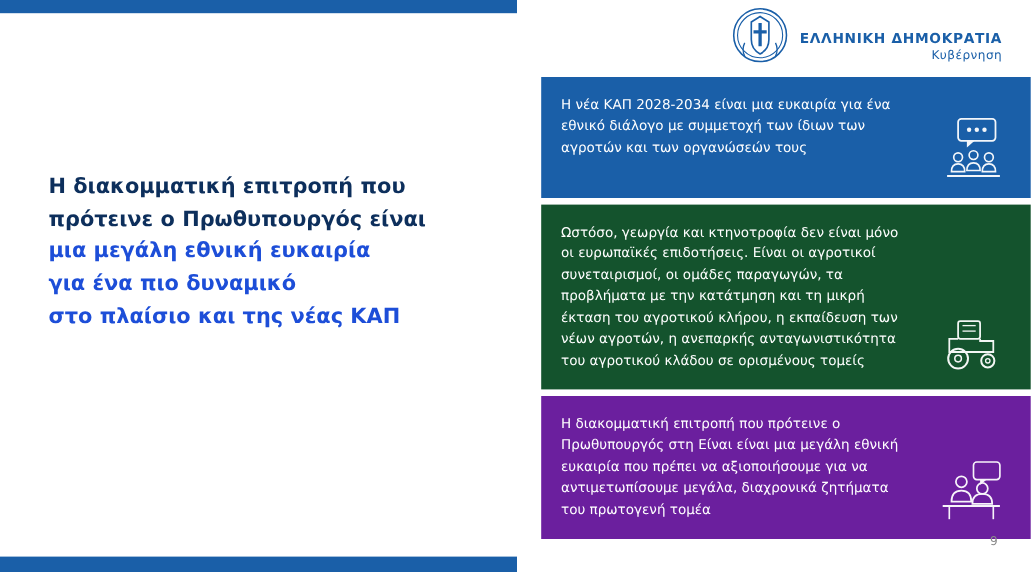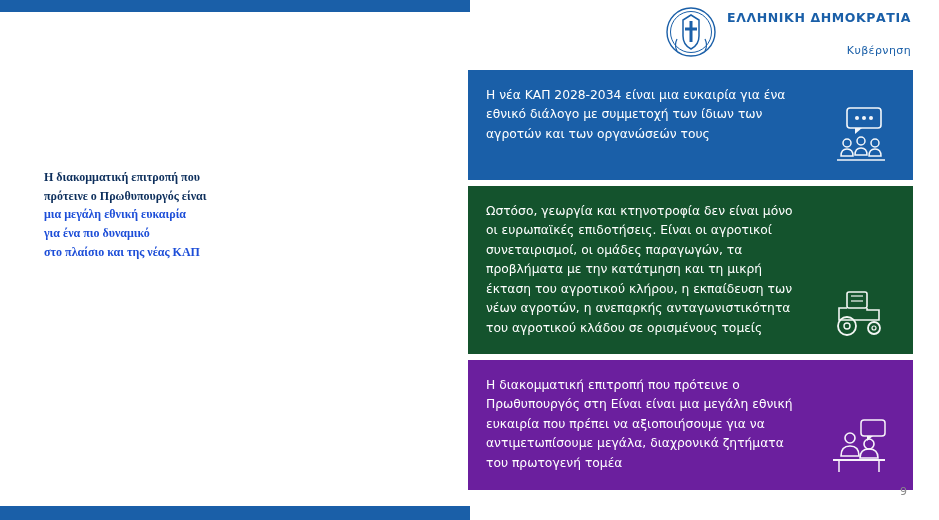--- a/index.html
+++ b/index.html
@@ -62,42 +62,41 @@
   .header-title {
     color: #1a5fa8;
     font-size: 12.5px;
     font-weight: bold;
     letter-spacing: 0.6px;
   }
   .header-sub {
     color: #1a5fa8;
     font-size: 11px;
     letter-spacing: 0.4px;
-    margin-top: 20px;
+    margin-top: 3px;
     align-self: flex-end;
   }
 
   
   .headline {
     position: absolute;
     left: 44px;
-    top: 168px;
+    top: 155px;
     width: 380px;
-    font-size: 12px;
+    font-size: 19px;
     font-weight: bold;
     line-height: 1.56;
-    font-family: Liberation Serif, serif;
   }
   .headline .dark { color: #0d2f5c; }
   .headline .light { color: #1d4ed8; }
 
   
   .panels {
     position: absolute;
-    left: 468px;
+    left: 492px;
     top: 70px;
     width: 445px;
   }
   .panel {
     position: relative;
     color: #ffffff;
     box-sizing: border-box;
     padding: 16px 120px 16px 18px;
     font-size: 12.3px;
     line-height: 1.58;

